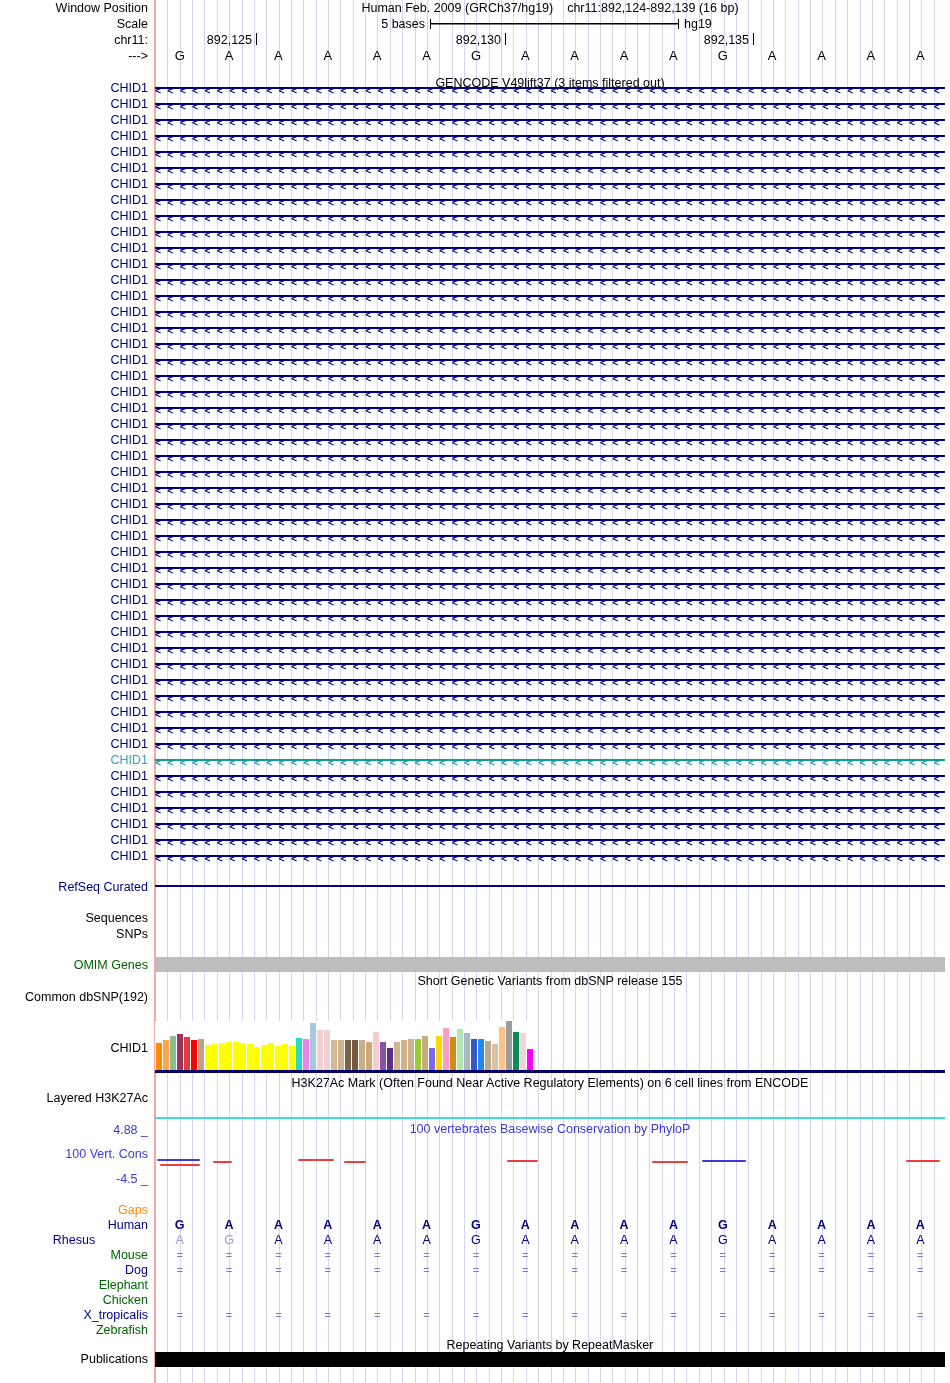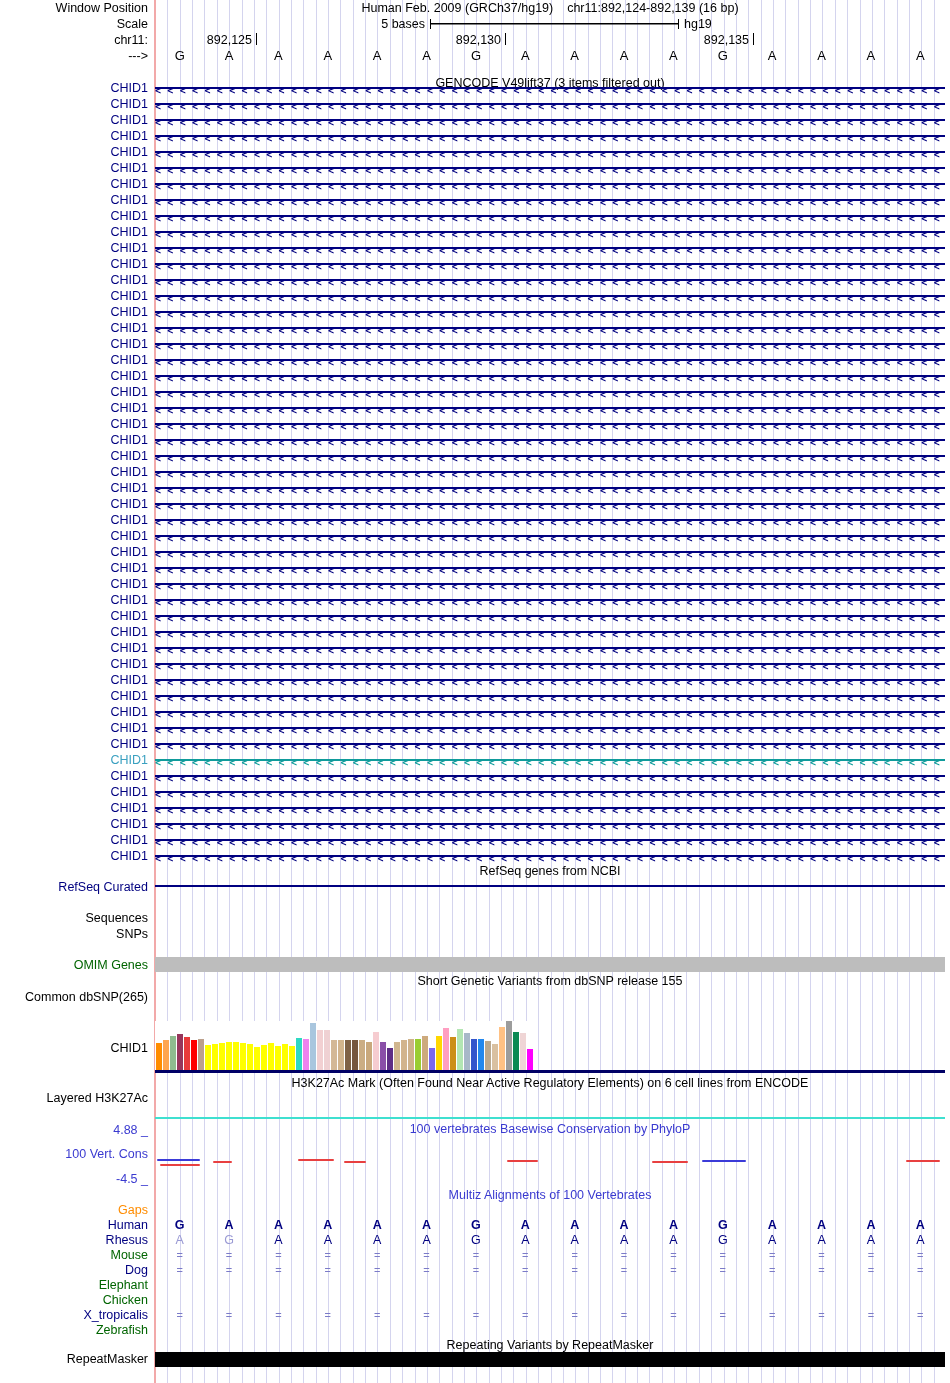--- a/index.html
+++ b/index.html
@@ -225,32 +225,31 @@
       <div class="tline" style="top: 823.2px; background: rgb(0, 0, 128);"></div>
       <div class="trow" style="top: 816px; color: rgb(0, 0, 128);"><span class="chev">&lt;&lt;&lt;&lt;&lt;&lt;&lt;&lt;&lt;&lt;&lt;&lt;&lt;&lt;&lt;&lt;&lt;&lt;&lt;&lt;&lt;&lt;&lt;&lt;&lt;&lt;&lt;&lt;&lt;&lt;&lt;&lt;&lt;&lt;&lt;&lt;&lt;&lt;&lt;&lt;&lt;&lt;&lt;&lt;&lt;&lt;&lt;&lt;&lt;&lt;&lt;&lt;&lt;&lt;&lt;&lt;&lt;&lt;&lt;&lt;&lt;&lt;&lt;&lt;</span></div>
       <div class="lbl" style="top: 832px; color: rgb(0, 0, 128);">CHID1</div>
       <div class="tline" style="top: 839.2px; background: rgb(0, 0, 128);"></div>
       <div class="trow" style="top: 832px; color: rgb(0, 0, 128);"><span class="chev">&lt;&lt;&lt;&lt;&lt;&lt;&lt;&lt;&lt;&lt;&lt;&lt;&lt;&lt;&lt;&lt;&lt;&lt;&lt;&lt;&lt;&lt;&lt;&lt;&lt;&lt;&lt;&lt;&lt;&lt;&lt;&lt;&lt;&lt;&lt;&lt;&lt;&lt;&lt;&lt;&lt;&lt;&lt;&lt;&lt;&lt;&lt;&lt;&lt;&lt;&lt;&lt;&lt;&lt;&lt;&lt;&lt;&lt;&lt;&lt;&lt;&lt;&lt;&lt;</span></div>
       <div class="lbl" style="top: 848px; color: rgb(0, 0, 128);">CHID1</div>
       <div class="tline" style="top: 855.2px; background: rgb(0, 0, 128);"></div>
       <div class="trow" style="top: 848px; color: rgb(0, 0, 128);"><span class="chev">&lt;&lt;&lt;&lt;&lt;&lt;&lt;&lt;&lt;&lt;&lt;&lt;&lt;&lt;&lt;&lt;&lt;&lt;&lt;&lt;&lt;&lt;&lt;&lt;&lt;&lt;&lt;&lt;&lt;&lt;&lt;&lt;&lt;&lt;&lt;&lt;&lt;&lt;&lt;&lt;&lt;&lt;&lt;&lt;&lt;&lt;&lt;&lt;&lt;&lt;&lt;&lt;&lt;&lt;&lt;&lt;&lt;&lt;&lt;&lt;&lt;&lt;&lt;&lt;</span></div>
     </div>
 
-  <div class="title" style="top:864px">RefSeq genes from NCBI</div>
   <div class="lbl navy" style="top:879px">RefSeq Curated</div>
   <div class="abs" style="left:155px;top:885px;width:790px;height:2px;background:#000080"></div>
 
   <div class="lbl" style="top:910px">Sequences</div>
   <div class="lbl" style="top:926px">SNPs</div>
 
   <div class="lbl green" style="top:957px">OMIM Genes</div>
   <div class="abs" style="left:155px;top:957px;width:790px;height:15px;background:#bdbdbd"></div>
 
   <div class="title" style="top:974px">Short Genetic Variants from dbSNP release 155</div>
-  <div class="lbl" style="top:989px">Common dbSNP(265)</div>
+  <div class="lbl" style="top:989px">Common dbSNP(192)</div>
 
   <div class="lbl" style="top:1040px">CHID1</div>
   <div class="abs" style="left:155px;top:1021px;width:380px;height:49px;background:#fff"></div>
   <div id="gtex-bars">
       <div class="gbar" style="left: 156px; top: 1043px; height: 27px; background: rgb(255, 140, 0);"></div>
       <div class="gbar" style="left: 163px; top: 1040px; height: 30px; background: rgb(255, 165, 79);"></div>
       <div class="gbar" style="left: 170px; top: 1036px; height: 34px; background: rgb(143, 188, 143);"></div>
       <div class="gbar" style="left: 177px; top: 1034px; height: 36px; background: rgb(151, 54, 91);"></div>
       <div class="gbar" style="left: 184px; top: 1037px; height: 33px; background: rgb(232, 58, 58);"></div>
       <div class="gbar" style="left: 191px; top: 1040px; height: 30px; background: rgb(255, 0, 0);"></div>
@@ -318,41 +317,40 @@
       <div class="wigseg" style="left: 213px; top: 1161px; width: 19px; background: rgb(232, 64, 64);"></div>
       <div class="wigseg" style="left: 298px; top: 1159px; width: 36px; background: rgb(232, 64, 64);"></div>
       <div class="wigseg" style="left: 344px; top: 1161px; width: 22px; background: rgb(232, 64, 64);"></div>
       <div class="wigseg" style="left: 507px; top: 1160px; width: 31px; background: rgb(232, 64, 64);"></div>
       <div class="wigseg" style="left: 652px; top: 1161px; width: 36px; background: rgb(232, 64, 64);"></div>
       <div class="wigseg" style="left: 702px; top: 1160px; width: 44px; background: rgb(59, 59, 216);"></div>
       <div class="wigseg" style="left: 906px; top: 1160px; width: 34px; background: rgb(232, 64, 64);"></div>
     </div>
   <div class="lbl blue" style="top:1171px">-4.5 _</div>
 
-  <div class="title blue" style="top:1188px">Multiz Alignments of 100 Vertebrates</div>
   <div id="multiz-rows">
       <div class="lbl" style="top: 1203px; height: 15px; line-height: 15px; color: rgb(255, 140, 0);">Gaps</div>
       <div class="lbl" style="top: 1218px; height: 15px; line-height: 15px; color: rgb(0, 0, 128);">Human</div>
       <div class="mletter" style="left: 154.7px; top: 1218px; color: rgb(0, 0, 128); font-weight: bold;">G</div>
       <div class="mletter" style="left: 204.075px; top: 1218px; color: rgb(0, 0, 128); font-weight: bold;">A</div>
       <div class="mletter" style="left: 253.45px; top: 1218px; color: rgb(0, 0, 128); font-weight: bold;">A</div>
       <div class="mletter" style="left: 302.825px; top: 1218px; color: rgb(0, 0, 128); font-weight: bold;">A</div>
       <div class="mletter" style="left: 352.2px; top: 1218px; color: rgb(0, 0, 128); font-weight: bold;">A</div>
       <div class="mletter" style="left: 401.575px; top: 1218px; color: rgb(0, 0, 128); font-weight: bold;">A</div>
       <div class="mletter" style="left: 450.95px; top: 1218px; color: rgb(0, 0, 128); font-weight: bold;">G</div>
       <div class="mletter" style="left: 500.325px; top: 1218px; color: rgb(0, 0, 128); font-weight: bold;">A</div>
       <div class="mletter" style="left: 549.7px; top: 1218px; color: rgb(0, 0, 128); font-weight: bold;">A</div>
       <div class="mletter" style="left: 599.075px; top: 1218px; color: rgb(0, 0, 128); font-weight: bold;">A</div>
       <div class="mletter" style="left: 648.45px; top: 1218px; color: rgb(0, 0, 128); font-weight: bold;">A</div>
       <div class="mletter" style="left: 697.825px; top: 1218px; color: rgb(0, 0, 128); font-weight: bold;">G</div>
       <div class="mletter" style="left: 747.2px; top: 1218px; color: rgb(0, 0, 128); font-weight: bold;">A</div>
       <div class="mletter" style="left: 796.575px; top: 1218px; color: rgb(0, 0, 128); font-weight: bold;">A</div>
       <div class="mletter" style="left: 845.95px; top: 1218px; color: rgb(0, 0, 128); font-weight: bold;">A</div>
       <div class="mletter" style="left: 895.325px; top: 1218px; color: rgb(0, 0, 128); font-weight: bold;">A</div>
-      <div class="lbl" style="top: 1233px; height: 15px; line-height: 15px; color: rgb(0, 0, 128);">Rhesus</div>
+      <div class="lbl" style="top: 1233px; height: 15px; line-height: 15px; color: rgb(0, 0, 128); text-align: center;">Rhesus</div>
       <div class="mletter" style="left: 154.7px; top: 1233px; color: rgb(154, 154, 212); font-weight: normal;">A</div>
       <div class="mletter" style="left: 204.075px; top: 1233px; color: rgb(154, 154, 212); font-weight: normal;">G</div>
       <div class="mletter" style="left: 253.45px; top: 1233px; color: rgb(0, 0, 128); font-weight: normal;">A</div>
       <div class="mletter" style="left: 302.825px; top: 1233px; color: rgb(0, 0, 128); font-weight: normal;">A</div>
       <div class="mletter" style="left: 352.2px; top: 1233px; color: rgb(0, 0, 128); font-weight: normal;">A</div>
       <div class="mletter" style="left: 401.575px; top: 1233px; color: rgb(0, 0, 128); font-weight: normal;">A</div>
       <div class="mletter" style="left: 450.95px; top: 1233px; color: rgb(0, 0, 128); font-weight: normal;">G</div>
       <div class="mletter" style="left: 500.325px; top: 1233px; color: rgb(0, 0, 128); font-weight: normal;">A</div>
       <div class="mletter" style="left: 549.7px; top: 1233px; color: rgb(0, 0, 128); font-weight: normal;">A</div>
       <div class="mletter" style="left: 599.075px; top: 1233px; color: rgb(0, 0, 128); font-weight: normal;">A</div>
@@ -412,15 +410,15 @@
       <div class="meq" style="left: 648.45px; top: 1308px;">=</div>
       <div class="meq" style="left: 697.825px; top: 1308px;">=</div>
       <div class="meq" style="left: 747.2px; top: 1308px;">=</div>
       <div class="meq" style="left: 796.575px; top: 1308px;">=</div>
       <div class="meq" style="left: 845.95px; top: 1308px;">=</div>
       <div class="meq" style="left: 895.325px; top: 1308px;">=</div>
       <div class="lbl" style="top: 1323px; height: 15px; line-height: 15px; color: rgb(0, 100, 0);">Zebrafish</div>
     </div>
 
   <div class="title" style="top:1338px">Repeating Variants by RepeatMasker</div>
-  <div class="lbl" style="top:1352px;height:15px;line-height:15px">RepeatMasker</div>
+  <div class="lbl" style="top:1352px;height:15px;line-height:15px">Publications</div>
   <div class="abs" style="left:155px;top:1352px;width:790px;height:15px;background:#000"></div>
 </div>
 
 </body></html>

